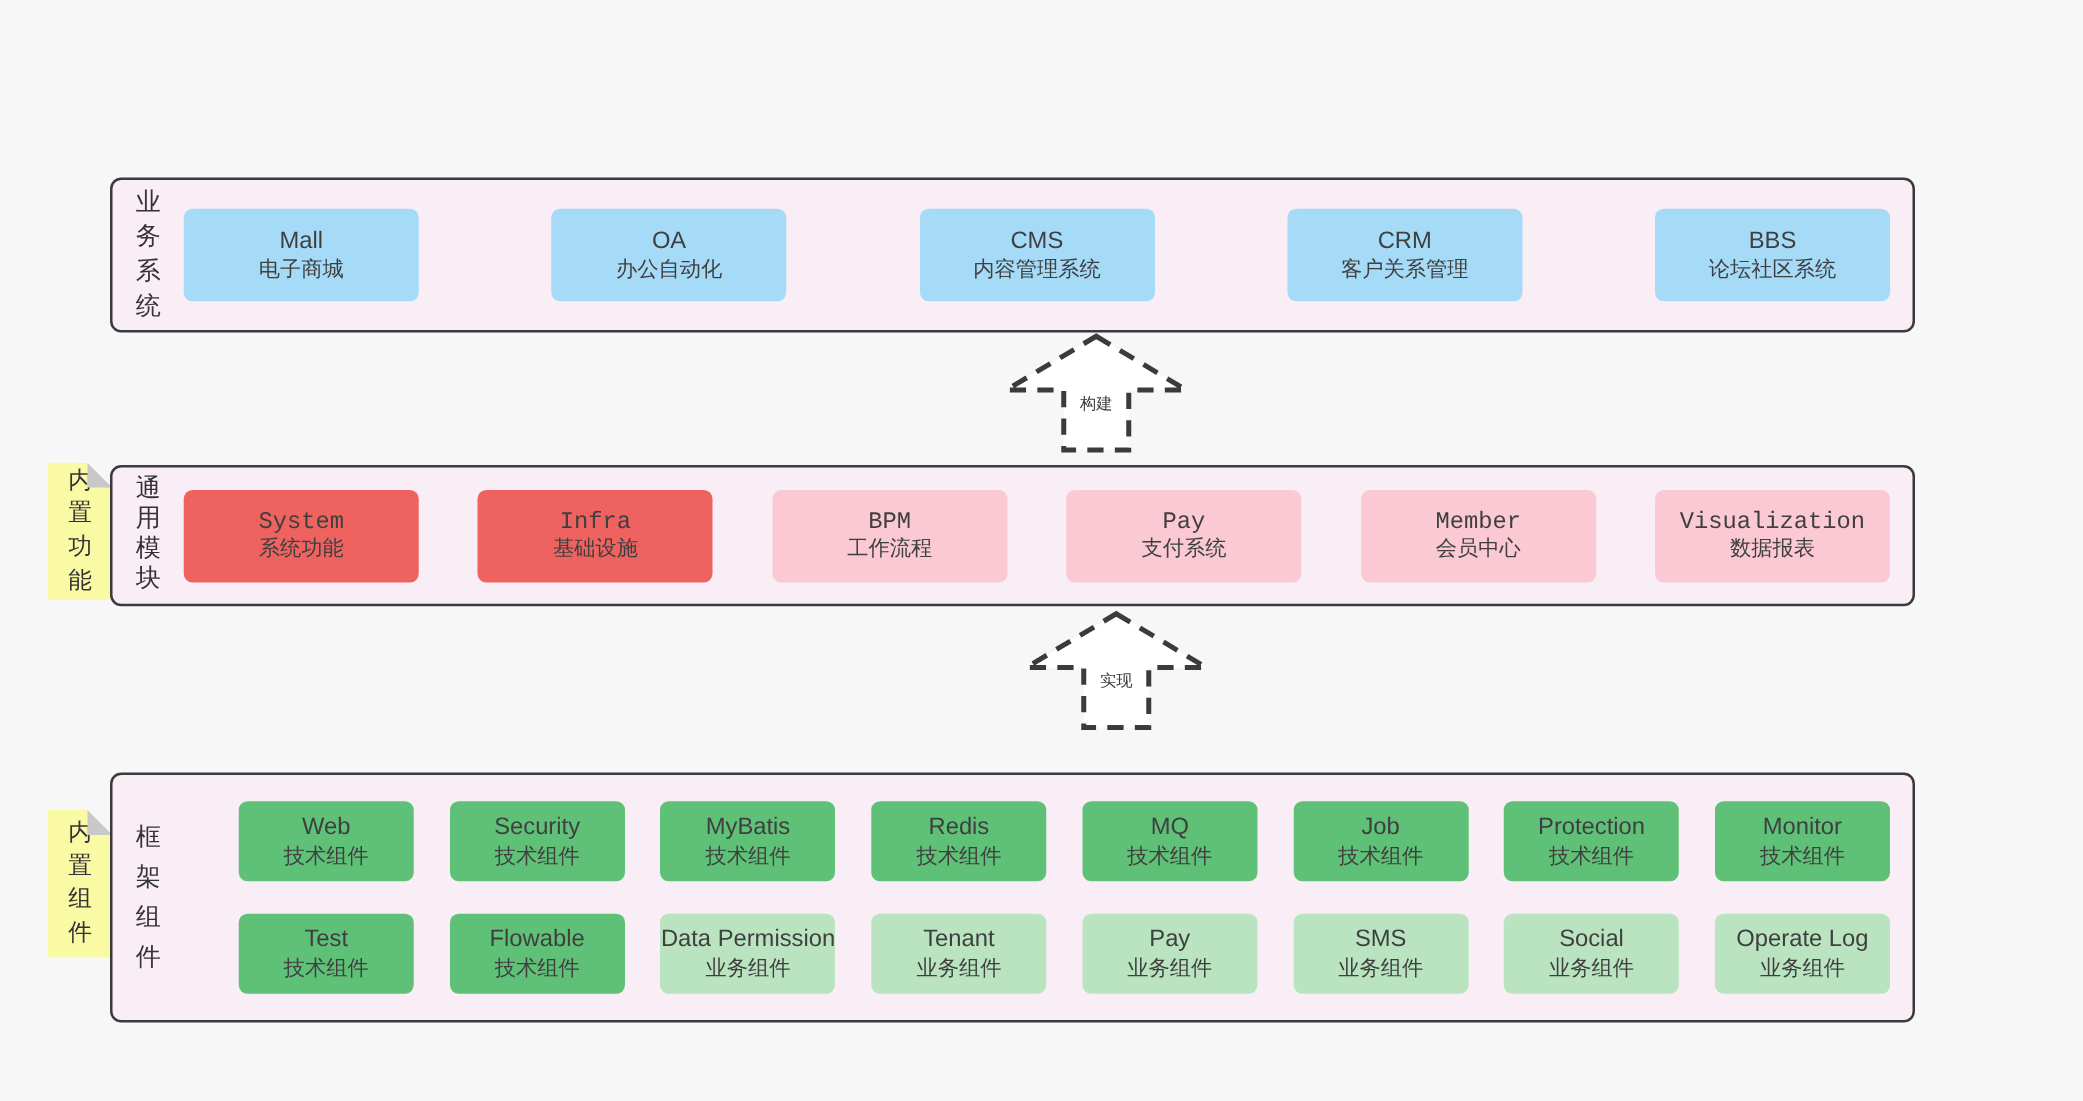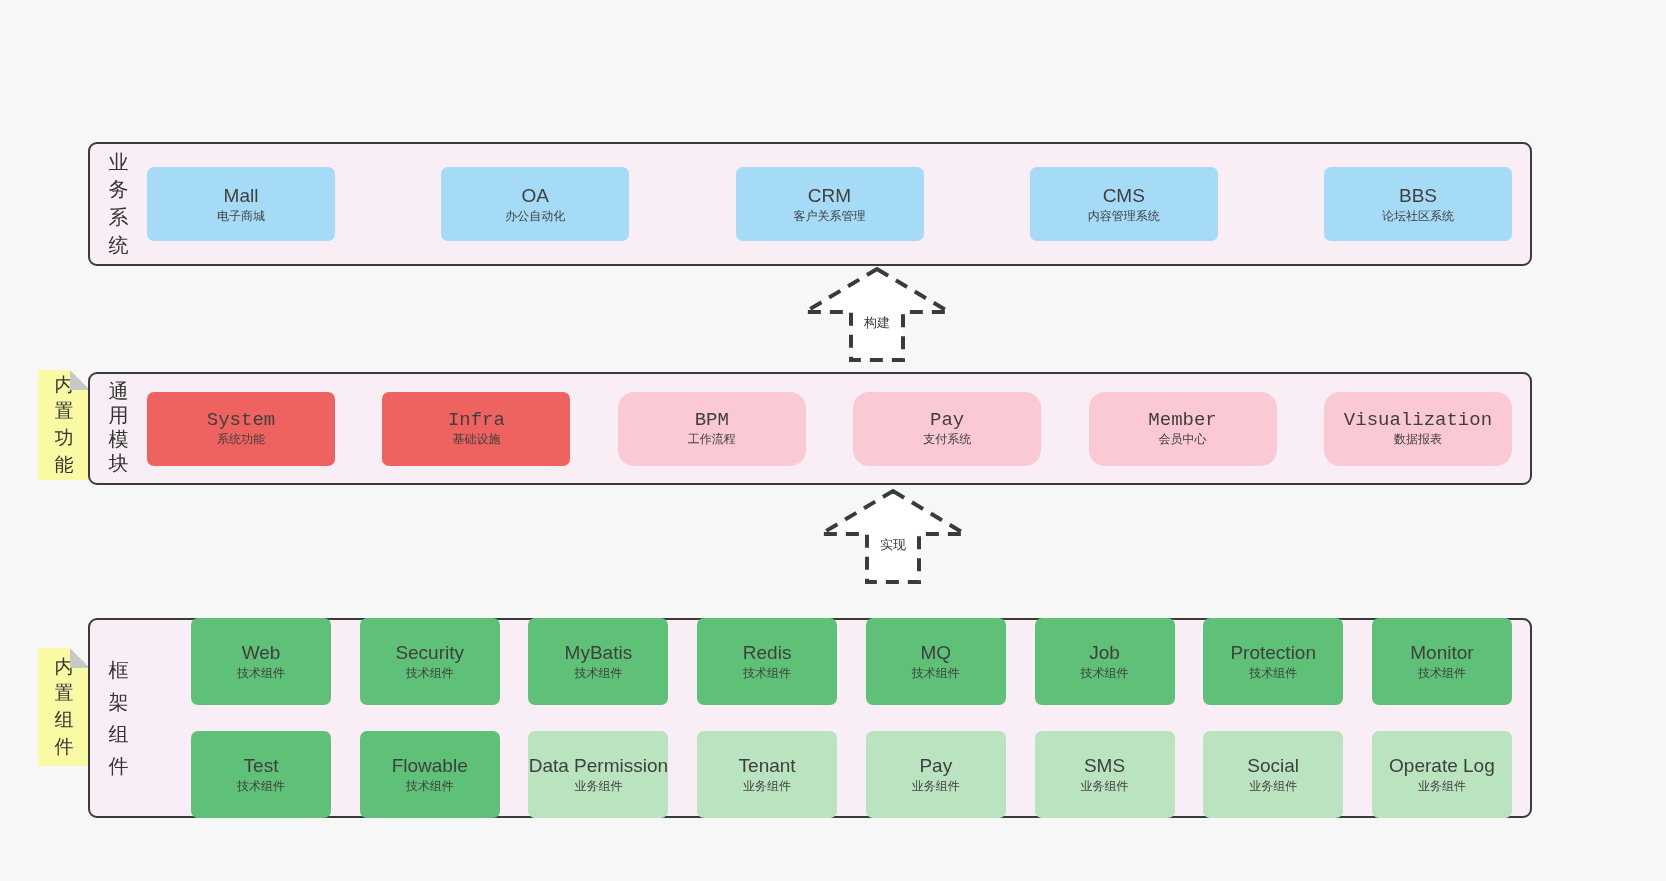--- a/index.html
+++ b/index.html
@@ -39,26 +39,26 @@
     flex:1;display:flex;flex-direction:column;justify-content:center;
     gap:26px;padding-right:18px;
   }
   .grid-row{display:flex;justify-content:space-between;}
   
   .box{
     display:flex;flex-direction:column;align-items:center;justify-content:center;
     border-radius:7px;text-align:center;color:var(--text-dark,#3f3f3f);
   }
   .band1 .box,.band2 .box{width:188px;height:74px;}
-  .band3 .box{width:140px;height:87px;}
+  .band3 .box{width:140px;height:64px;}
   .box-name{font-size:19px;line-height:1.3;}
-  .box-desc{font-size:12px;line-height:1.3;}
+  .box-desc{font-size:17px;line-height:1.3;}
   .v-blue{background:var(--blue,#a6dbf8);}
   .v-red{background:var(--red,#ee6360);}
-  .v-pink{background:var(--pink,#fac9d3);border-radius:16px;}
+  .v-pink{background:var(--pink,#fac9d3);}
   .v-green{background:var(--green,#5fc077);}
   .v-light-green{background:var(--light-green,#b9e4bf);}
   
   .sticky{
     position:absolute;left:38px;width:52px;
     background:var(--sticky-yellow,#fafaa5);
     clip-path:polygon(0 0,calc(100% - 20px) 0,100% 20px,100% 100%,0 100%);
     display:flex;align-items:center;justify-content:center;
     z-index:1;
   }
@@ -111,26 +111,26 @@
     <div class="content" id="business-row">
         <div class="box v-blue">
           <div class="box-name">Mall</div>
           <div class="box-desc">电子商城</div>
         </div>
         <div class="box v-blue">
           <div class="box-name">OA</div>
           <div class="box-desc">办公自动化</div>
         </div>
         <div class="box v-blue">
+          <div class="box-name">CMS</div>
+          <div class="box-desc">内容管理系统</div>
+        </div>
+        <div class="box v-blue">
           <div class="box-name">CRM</div>
           <div class="box-desc">客户关系管理</div>
-        </div>
-        <div class="box v-blue">
-          <div class="box-name">CMS</div>
-          <div class="box-desc">内容管理系统</div>
         </div>
         <div class="box v-blue">
           <div class="box-name">BBS</div>
           <div class="box-desc">论坛社区系统</div>
         </div>
       </div>
   </section>
 
   <div class="arrow arrow1">
     <svg width="154" height="100" viewBox="0 0 154 100">

